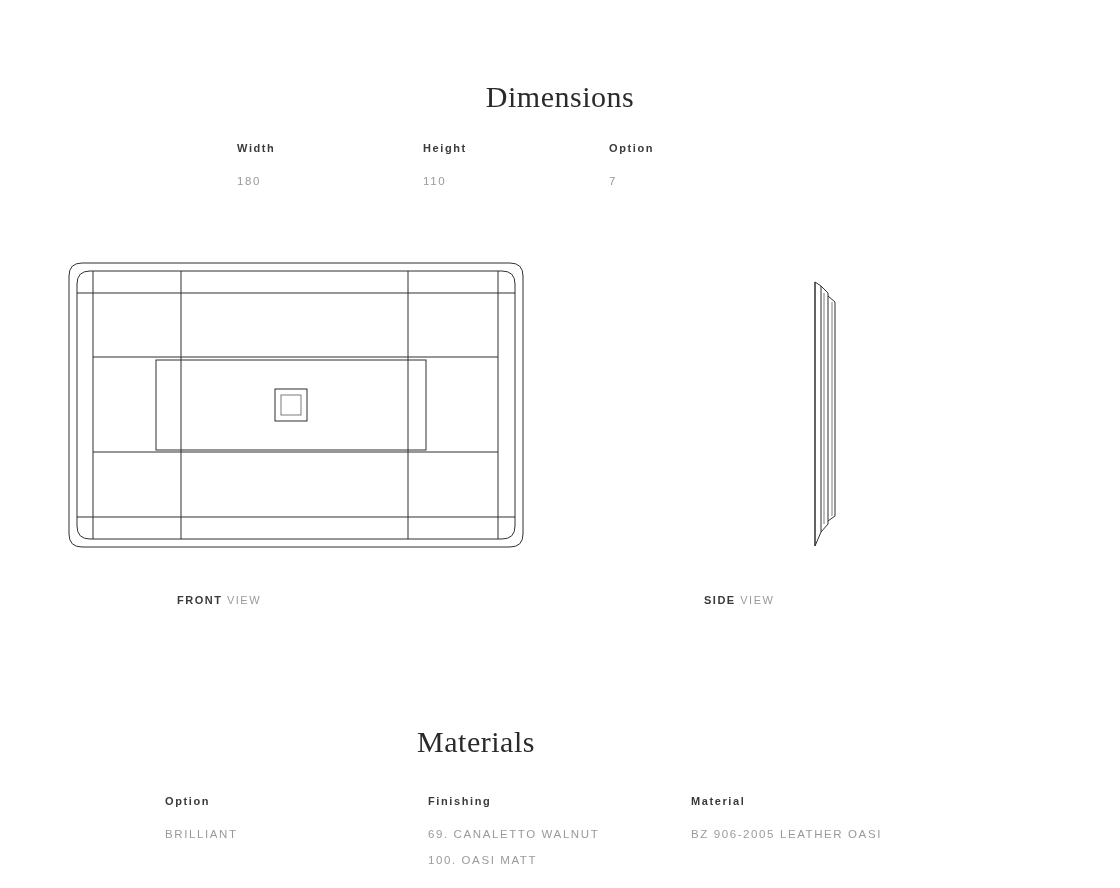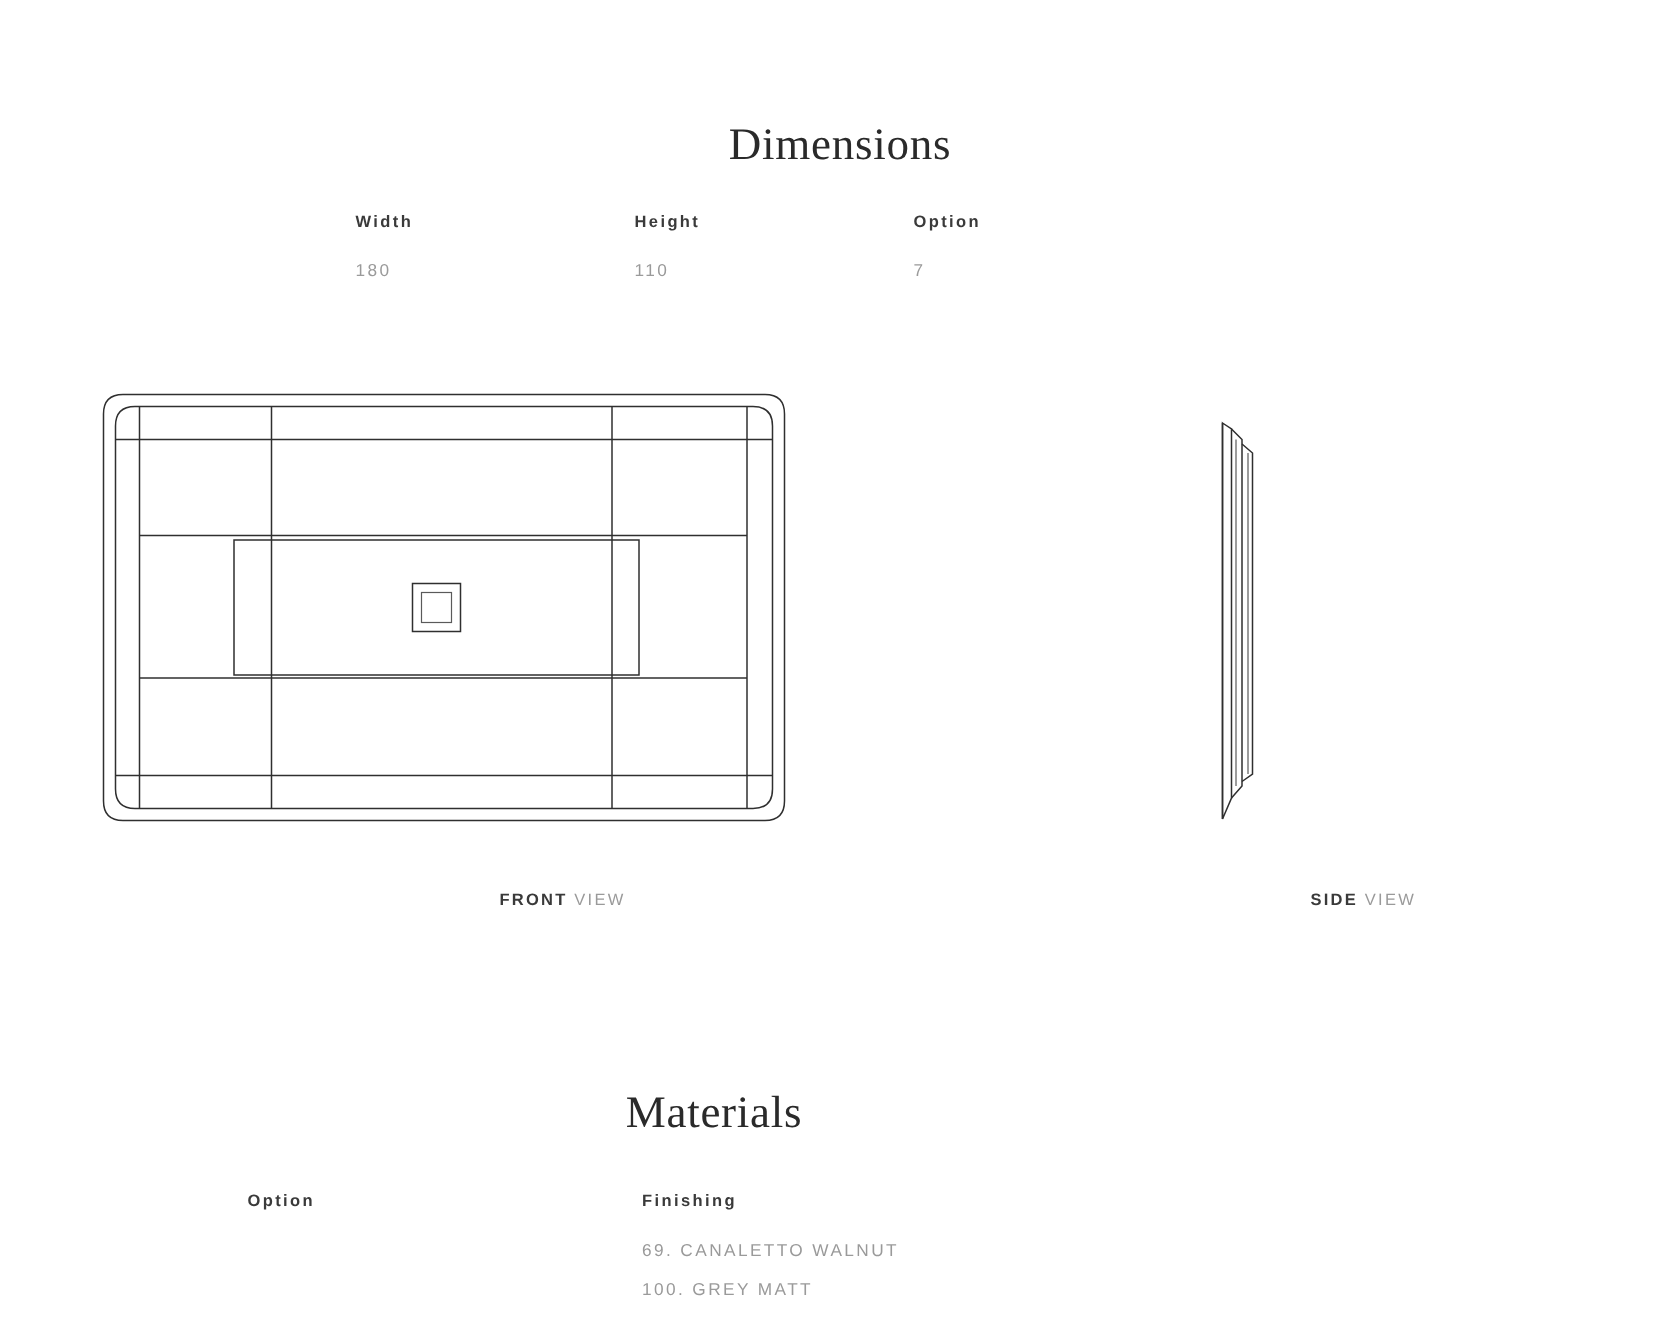--- a/index.html
+++ b/index.html
@@ -67,21 +67,21 @@
     width: 790px;
     margin: 0 auto;
   }
   #material-specs-inner .spec-col { width: 263px; flex: none; }
 
   .view-caption {
     position: absolute;
     font-size: 11px;
     letter-spacing: 1.5px;
     color: #9a9a9a;
-    text-align: right;
+    text-align: left;
   }
   .view-caption b {
     color: #3a3a3a;
     font-weight: bold;
   }
   #front-view-caption { top: 594px; left: 177px; width: 240px; }
   #side-view-caption  { top: 594px; left: 704px; width: 240px; }
 
   #front-view-drawing { position: absolute; top: 262px; left: 68px; }
   #side-view-drawing  { position: absolute; top: 262px; left: 780px; }
@@ -157,22 +157,27 @@
   <div class="view-caption" id="side-view-caption">
     <b>SIDE</b><span> VIEW</span>
   </div>
 
   <h1 class="section-title" id="materials-title">Materials</h1>
 
   <div class="spec-row" id="material-specs">
     <div id="material-specs-inner">
       <div class="spec-col">
         <div class="spec-label">Option</div>
+        <div class="spec-value">BRILLIANT</div>
       </div>
       <div class="spec-col">
         <div class="spec-label">Finishing</div>
         <div class="spec-value">69. CANALETTO WALNUT</div>
-        <div class="spec-value">100. GREY MATT</div>
+        <div class="spec-value">100. OASI MATT</div>
+      </div>
+      <div class="spec-col">
+        <div class="spec-label">Material</div>
+        <div class="spec-value">BZ 906-2005 LEATHER OASI</div>
       </div>
     </div>
   </div>
 
 </div>
 
 </body></html>

